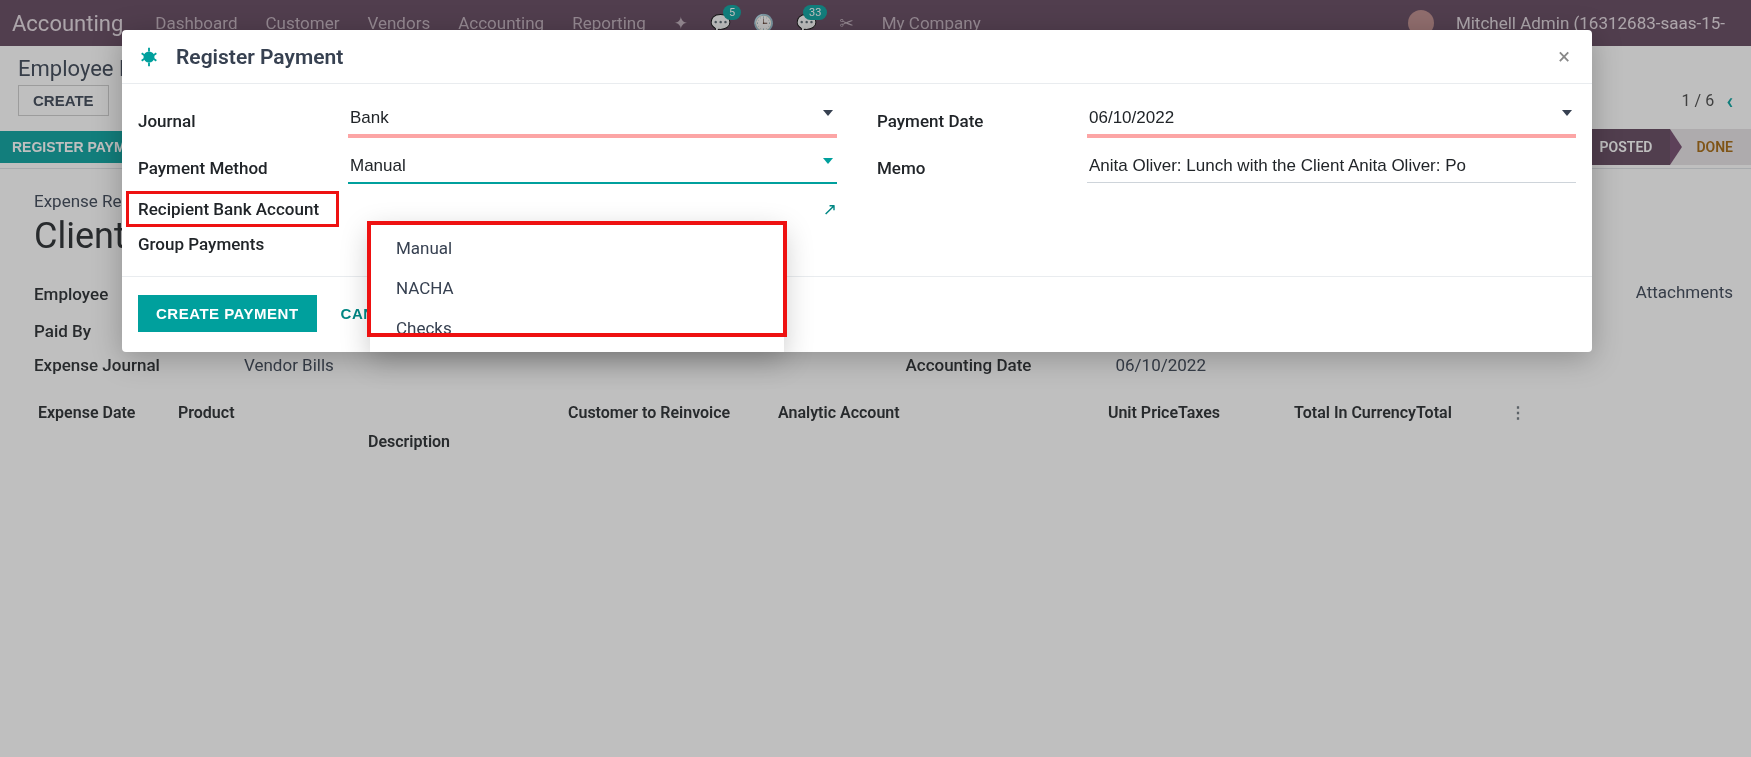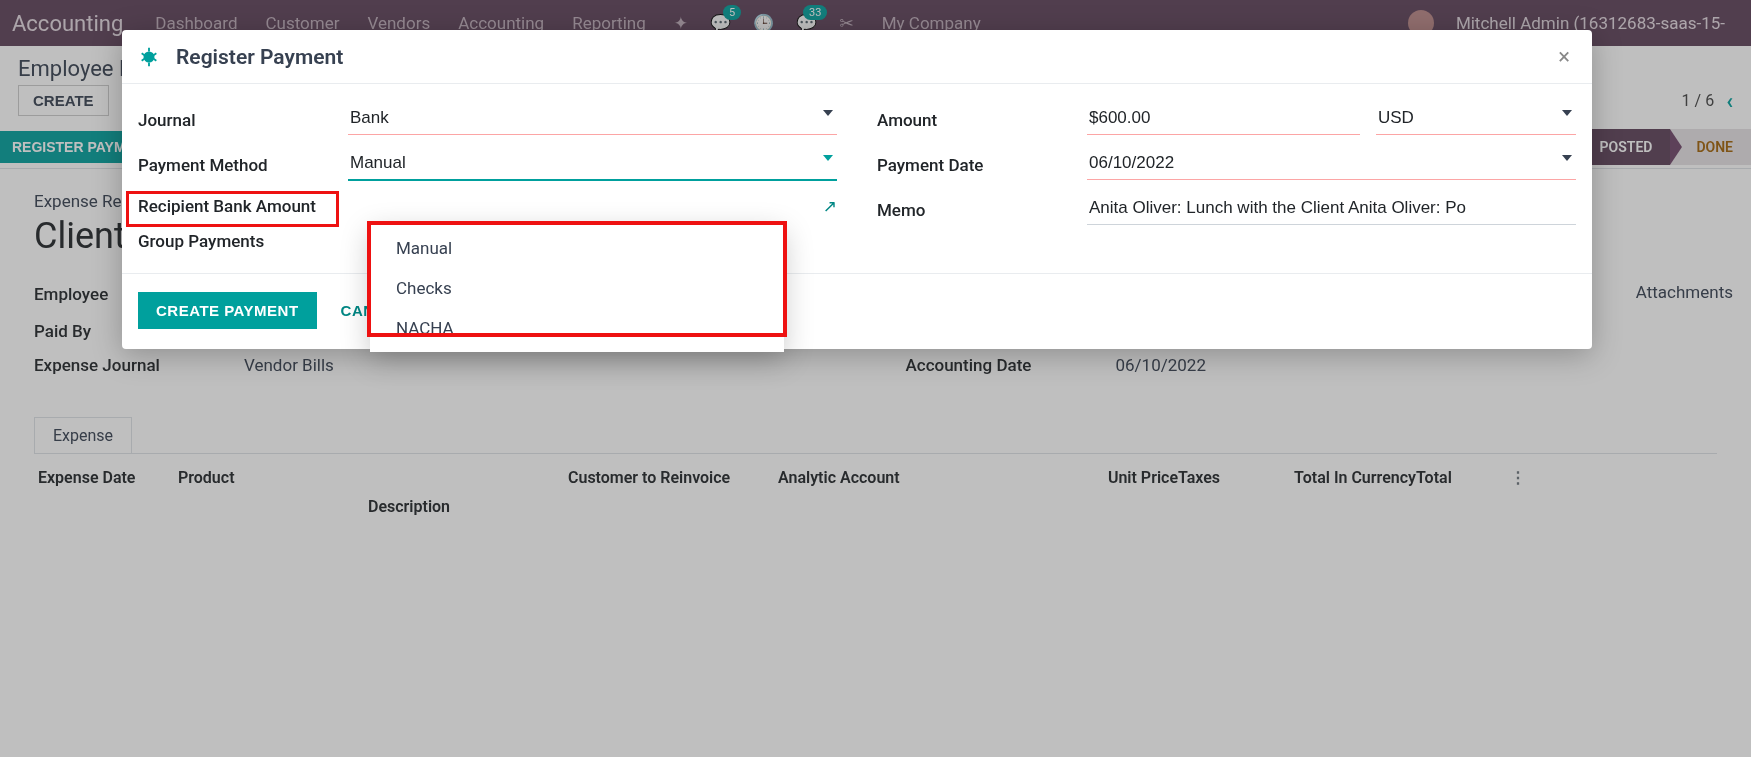--- a/index.html
+++ b/index.html
@@ -72,21 +72,21 @@
 .modal-head { display: flex; align-items: center; padding: 14px 22px 14px 16px; border-bottom: 1px solid #e9ecef; }
 .bug-icon { width: 22px; height: 22px; margin-right: 16px; }
 .modal-title { font-size: 21px; font-weight: 600; }
 .close-x { margin-left: auto; font-size: 22px; color: #888; cursor: pointer; }
 
 .modal-body { padding: 20px 16px 8px 16px; display: flex; gap: 40px; }
 .modal-col { flex: 1; }
 .m-field { display: flex; align-items: center; margin-bottom: 14px; position: relative; }
 .m-label { width: 210px; font-size: 17px; font-weight: 500; color: #212529; }
 .m-input-wrap { flex: 1; position: relative; }
-.m-input { width: 100%; border: none; border-bottom: 1px solid #fca5a5; font-size: 17px; padding: 4px 22px 6px 2px; background: transparent; color: #212529; }
+.m-input { width: 100%; border: none; border-bottom: 4px solid #fca5a5; font-size: 17px; padding: 4px 22px 6px 2px; background: transparent; color: #212529; }
 .m-input.teal-underline { border-bottom: 2px solid #00a09d; }
 .caret { position: absolute; right: 4px; top: 6px; width: 0; height: 0; border-left: 5px solid transparent; border-right: 5px solid transparent; border-top: 6px solid #374151; }
 .caret.teal { border-top-color: #00a09d; }
 .ext-link { color: #008784; margin-left: 12px; font-size: 17px; }
 .amount-row { display: flex; gap: 16px; }
 .amount-row .m-input { flex: 1; }
 .cur-wrap { width: 200px; position: relative; }
 
 
 .hl-label { position: absolute; border: 3px solid #e11; left: 126px; top: 191px; width: 213px; height: 36px; pointer-events: none; z-index: 5; }
@@ -169,23 +169,20 @@
           <span class="mini-avatar"></span>
           <span class="field-value">Mitchell Admin</span>
         </div>
       <div class="field-row">
           <span class="field-label">Accounting Date</span>
           <span class="field-value">06/10/2022</span>
         </div>
     </div>
   </div>
 
-  <div class="tabs">
-    <div class="tab">Expense</div>
-  </div>
   <div class="table-head">
     <div class="th-date">Expense Date</div>
     <div class="th-prod">Product</div>
     <div class="th-desc">Description</div>
     <div class="th-cust">Customer to Reinvoice</div>
     <div class="th-analytic">Analytic Account</div>
     <div class="th-unit">Unit Price</div>
     <div class="th-taxes">Taxes</div>
     <div class="th-curr">Total In Currency</div>
     <div class="th-total">Total</div>
@@ -215,40 +212,30 @@
         </div>
       </div>
       <div class="m-field">
         <div class="m-label">Payment Method</div>
         <div class="m-input-wrap">
           <input class="m-input teal-underline" value="Manual" style="">
           <div class="caret teal"></div>
         </div>
       </div>
       <div class="m-field">
-        <div class="m-label" style="line-height:1.3">Recipient Bank Amount</div>
+        <div class="m-label" style="line-height:1.3">Recipient Bank Account</div>
         <div class="m-input-wrap"></div>
         <span class="ext-link">↗</span>
       </div>
       <div class="m-field">
         <div class="m-label">Group Payments</div>
       </div>
     </div>
 
     <div class="modal-col">
-      <div class="m-field">
-        <div class="m-label">Amount</div>
-        <div class="m-input-wrap amount-row">
-          <input class="m-input" style="width: 200px;" value="$600.00">
-          <div class="cur-wrap">
-            <input class="m-input" value="USD" style="">
-            <div class="caret"></div>
-          </div>
-        </div>
-      </div>
       <div class="m-field">
         <div class="m-label">Payment Date</div>
         <div class="m-input-wrap">
           <input class="m-input" value="06/10/2022" style="">
           <div class="caret"></div>
         </div>
       </div>
       <div class="m-field">
         <div class="m-label">Memo</div>
         <div class="m-input-wrap">
@@ -259,18 +246,18 @@
   </div>
 
   <div class="modal-foot">
     <button class="btn-primary">CREATE PAYMENT</button>
     <button class="btn-link">CANCEL</button>
   </div>
 </div>
 
 <div class="dropdown">
   <div class="dd-item">Manual</div>
+  <div class="dd-item">NACHA</div>
   <div class="dd-item">Checks</div>
-  <div class="dd-item">NACHA</div>
 </div>
 
 <div class="hl-label"></div>
 <div class="hl-dropdown"></div>
 
 </body></html>

